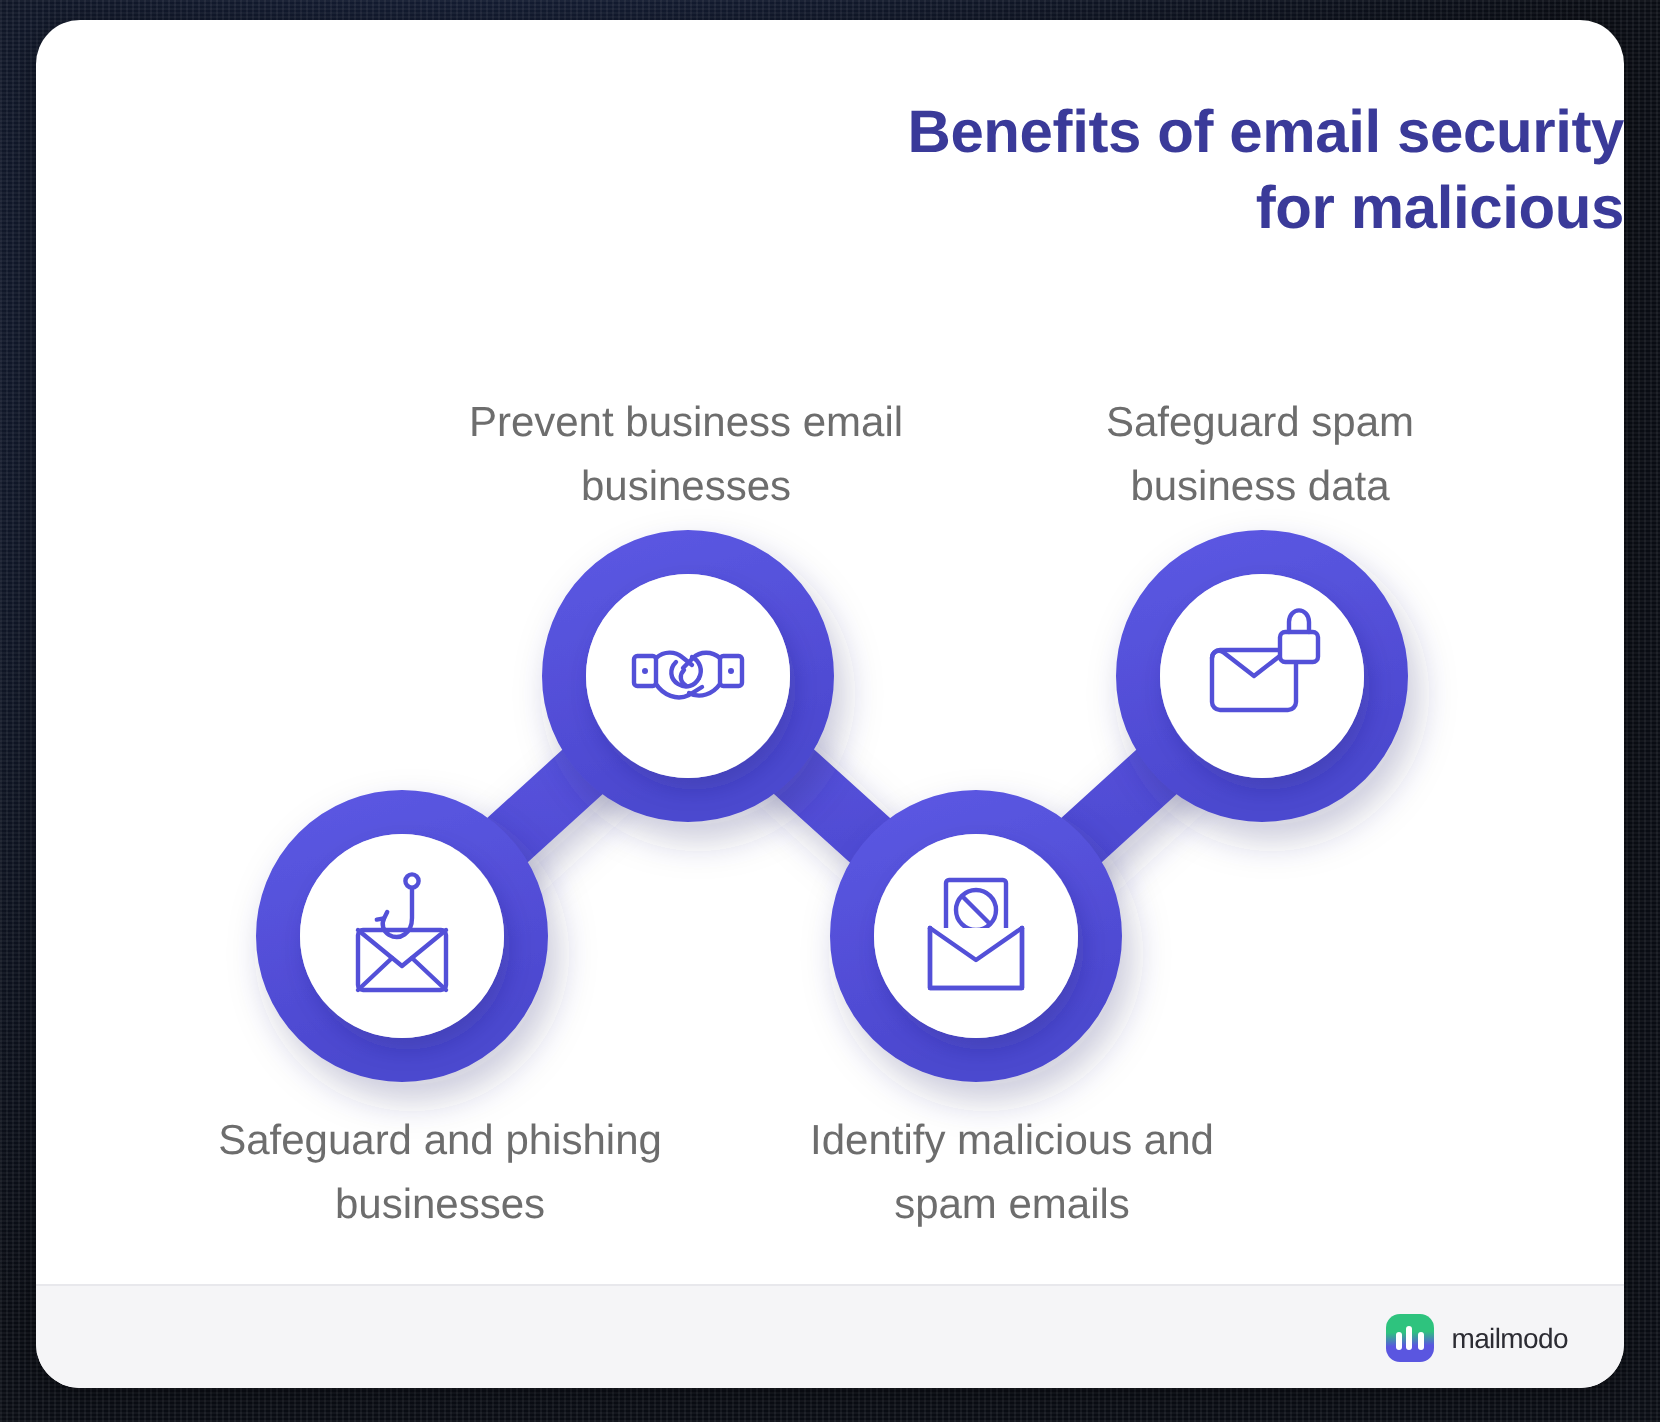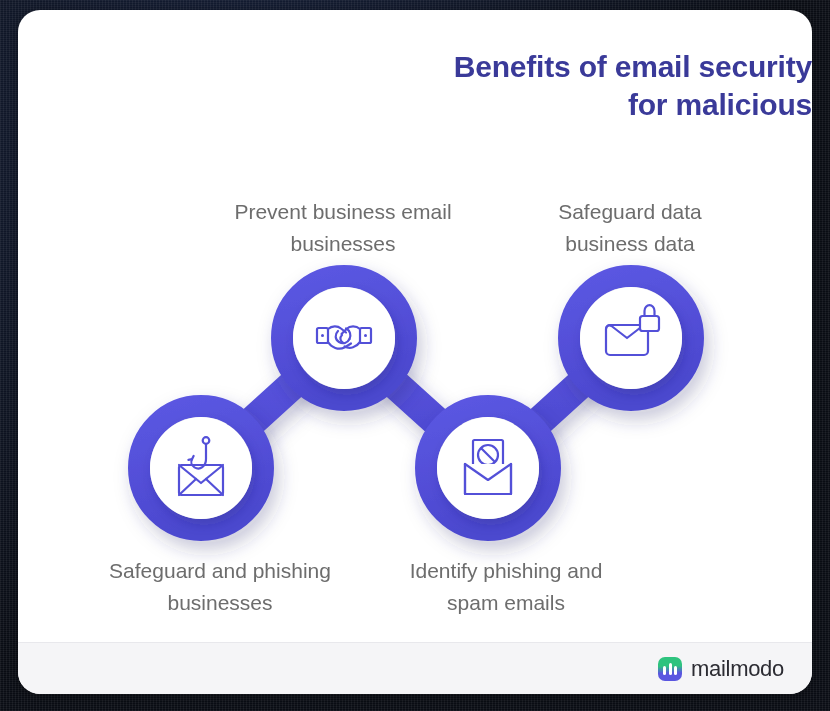--- a/index.html
+++ b/index.html
@@ -111,21 +111,21 @@
     gap: 2.5px;
     padding-bottom: 6px;
     box-sizing: border-box;
   }
   .logo-bar { width: 3px; background: #ffffff; border-radius: 2px; }
   .logo-bar.b1 { height: 9px; }
   .logo-bar.b2 { height: 12px; }
   .logo-bar.b3 { height: 9px; }
   .logo-word {
     color: #2c2c33;
-    font-size: 22px;
+    font-size: 14px;
     letter-spacing: -0.3px;
   }
 </style>
 </head>
 <body>
 
 <div class="backdrop"></div>
 
 <div class="card">
 
@@ -223,26 +223,26 @@
         <div>Safeguard and phishing</div>
         <div>businesses</div>
       </div>
 
       <div class="node-label lab-2">
         <div>Prevent business email</div>
         <div>businesses</div>
       </div>
 
       <div class="node-label lab-3">
-        <div>Identify phishing and</div>
+        <div>Identify malicious and</div>
         <div>spam emails</div>
       </div>
 
       <div class="node-label lab-4">
-        <div>Safeguard data</div>
+        <div>Safeguard spam</div>
         <div>business data</div>
       </div>
 
     </div>
   </div>
 
   <div class="footer">
     <div class="logo">
       <div class="logo-mark">
         <span class="logo-bar b1"></span>

